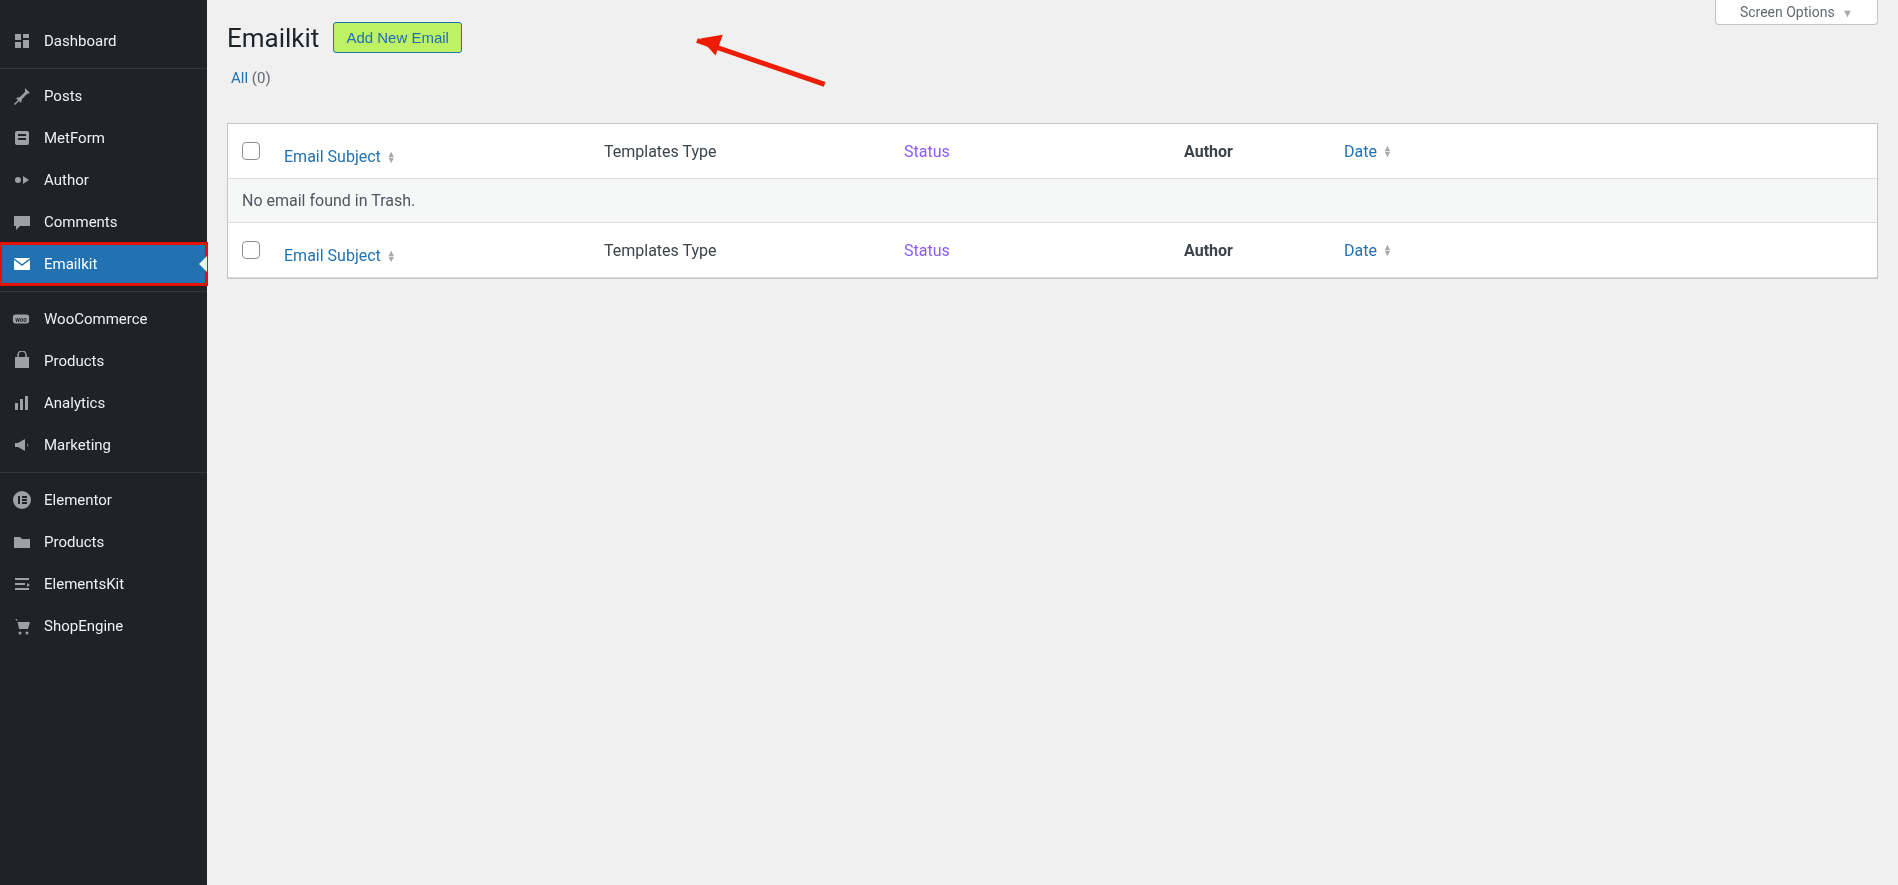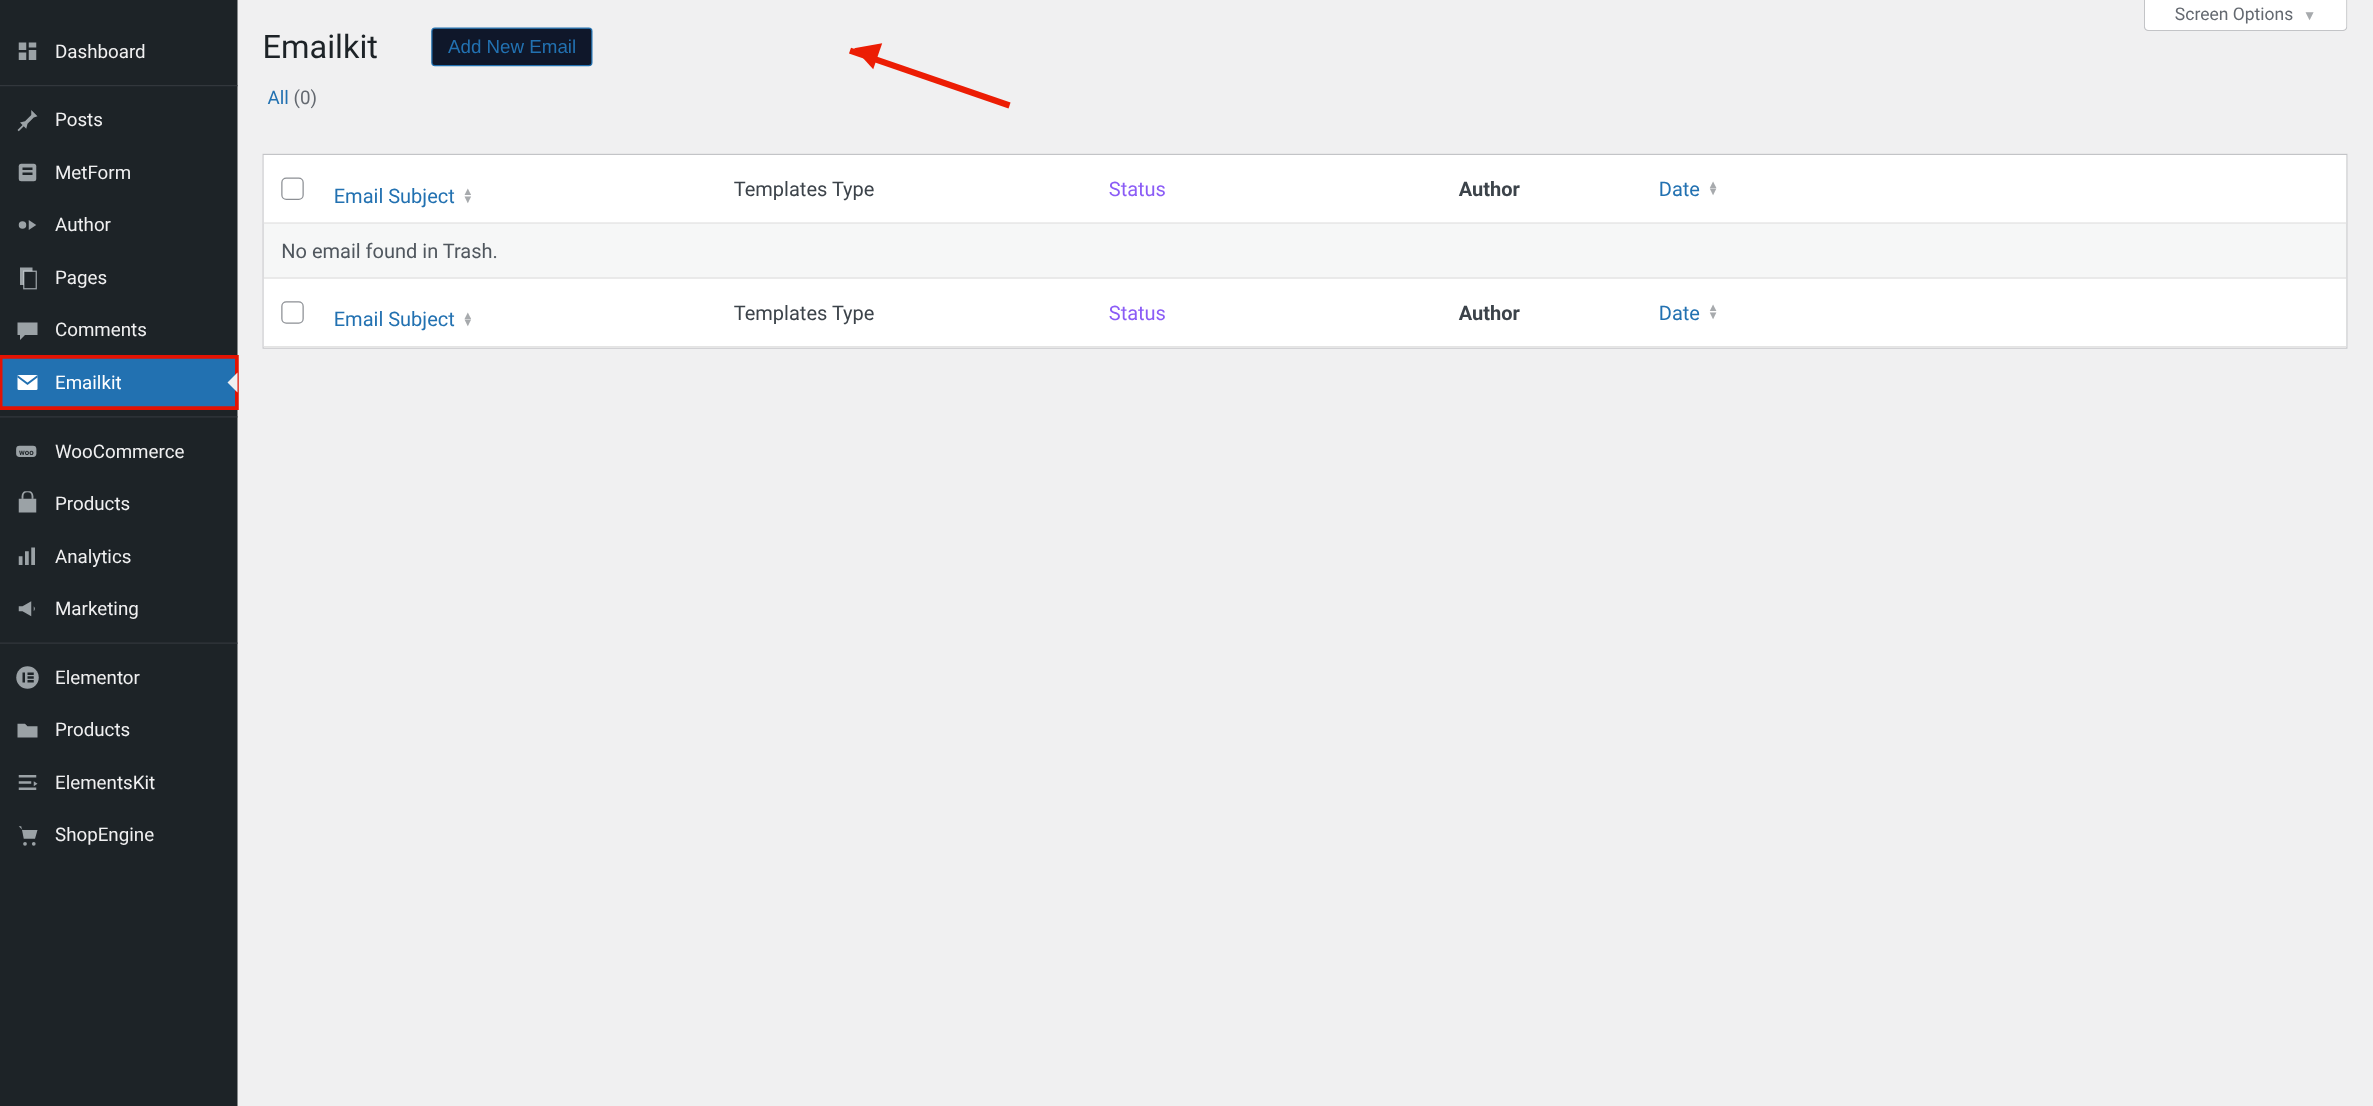--- a/index.html
+++ b/index.html
@@ -1,31 +1,31 @@
 <!DOCTYPE html>
 <html><head>
 <meta charset="utf-8">
 <style>
 * { margin: 0; padding: 0; box-sizing: border-box; }
 body { font-family: -apple-system, BlinkMacSystemFont, "Segoe UI", Roboto, sans-serif; background: #f0f0f1; color: #3c434a; }
 .wrap { display: flex; min-height: 885px; }
-.sidebar { width: 190px; background: #1d2327; color: #f0f0f1; flex-shrink: 0; padding-top: 20px; }
+.sidebar { width: 207px; background: #1d2327; color: #f0f0f1; flex-shrink: 0; padding-top: 20px; }
 .menu-item { display: flex; align-items: center; padding: 10px 12px; color: #f0f0f1; cursor: pointer; font-size: 15px; }
 .menu-item.active { background: #2271b1; color: #fff; position: relative; }
 .menu-item.active::after { content: ''; position: absolute; right: 0; top: 50%; transform: translateY(-50%); border: 8px solid transparent; border-right-color: #f0f0f1; }
 .menu-item.highlighted { outline: 3px solid #e31202; outline-offset: -2px; }
 .menu-icon { width: 22px; height: 22px; margin-right: 10px; display: flex; align-items: center; justify-content: flex-start; fill: rgba(240,246,252,0.6); color: rgba(240,246,252,0.6); }
 .menu-item.active .menu-icon { fill: #fff; color: #fff; }
 .menu-sep { border-top: 1px solid #32373c; margin: 6px 0; }
 .content { flex: 1; padding: 0 20px 20px 20px; position: relative; }
 .screen-options { position: absolute; top: 0; right: 20px; background: #fff; border: 1px solid #c3c4c7; border-top: none; border-radius: 0 0 4px 4px; padding: 4px 24px; font-size: 14px; color: #646970; cursor: pointer; }
 .screen-options .tri { font-size: 11px; margin-left: 4px; color: #a7aaad; }
 .page-header { display: flex; align-items: center; gap: 14px; padding-top: 22px; }
 .page-title { font-size: 26px; font-weight: 400; color: #1d2327; }
-.add-new { border: 1px solid #2271b1; color: #2271b1; background: #0f172a; padding: 6px 12px; font-size: 15px; border-radius: 3px; cursor: pointer; margin-left: 29px; }
+.add-new { border: 1px solid #2271b1; color: #2271b1; background: #bef264; padding: 6px 12px; font-size: 15px; border-radius: 3px; cursor: pointer; }
 .subsubsub { margin: 16px 4px; font-size: 15px; }
 .subsubsub a { color: #2271b1; text-decoration: none; }
 .subsubsub .count { color: #646970; }
 .table-wrap { background: #fff; border: 1px solid #c3c4c7; margin-top: 36px; }
 .table-row { display: flex; align-items: center; border-bottom: 1px solid #dcdcdc; padding: 12px 14px; font-size: 16px; }
 .table-row.header, .table-row.footer { background: #fff; }
 .table-row.empty { background: #f6f7f7; color: #50575e; }
 .checkbox-cell { width: 42px; }
 .checkbox { width: 18px; height: 18px; border: 1px solid #8c8f94; border-radius: 4px; background: #fff; }
 .col-subject { flex: 0 0 320px; color: #2271b1; display: flex; align-items: center; gap: 6px; margin-top: 11px; }
@@ -75,29 +75,20 @@
           <svg viewBox="0 0 20 20" width="20" height="20">
             <circle cx="6" cy="10" r="3"></circle>
             <path d="M11 6l6 4-6 4z"></path>
           </svg>
         </span>
       <span>Author</span>
     </div>
     <div class="menu-item">
       <span class="menu-icon">
           <svg viewBox="0 0 20 20" width="20" height="20">
-            <rect x="4" y="2" width="10" height="14"></rect>
-            <rect x="7" y="5" width="10" height="14" fill="#1d2327" stroke="rgba(240,246,252,0.6)" stroke-width="1"></rect>
-          </svg>
-        </span>
-      <span>Pages</span>
-    </div>
-    <div class="menu-item">
-      <span class="menu-icon">
-          <svg viewBox="0 0 20 20" width="20" height="20">
             <path d="M2 4h16v10H8l-4 4v-4H2z"></path>
           </svg>
         </span>
       <span>Comments</span>
     </div>
     <div class="menu-item active highlighted">
       <span class="menu-icon">
           <svg viewBox="0 0 20 20" width="20" height="20">
             <rect x="2" y="4" width="16" height="12" rx="1"></rect>
             <path d="M2 5l8 6 8-6" fill="none" stroke="#2271b1" stroke-width="1.5"></path>

